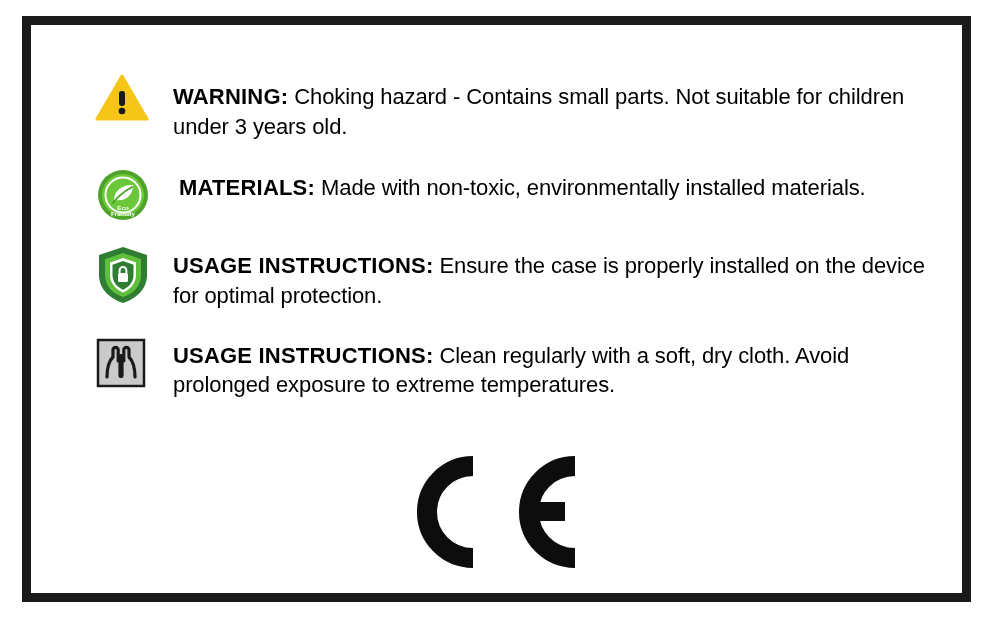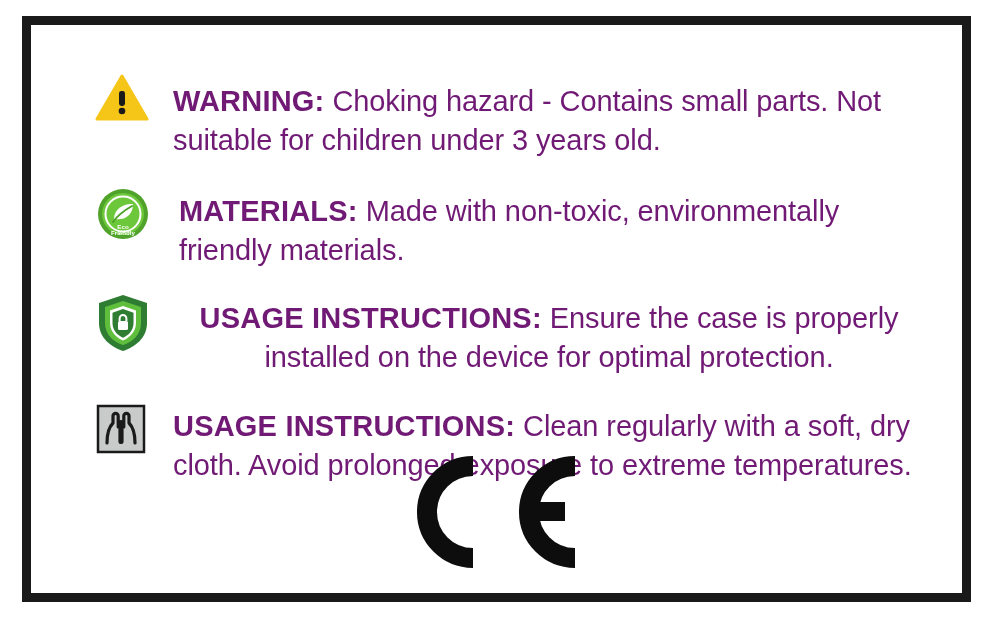--- a/index.html
+++ b/index.html
@@ -41,37 +41,37 @@
   .icon-cell {
     width: 78px;
     flex: 0 0 78px;
     display: flex;
     justify-content: flex-start;
     align-items: flex-start;
     padding-top: 2px;
   }
   .text-cell {
     flex: 1;
-    font-size: 29px;
+    font-size: 22px;
     line-height: 1.35;
-    color: #701a75;
+    color: #000000;
     letter-spacing: -0.1px;
   }
   .lead {
     font-weight: bold;
     letter-spacing: 0.2px;
   }
   .row-warning .text-cell { padding-top: 10px; }
   .row-materials .text-cell { padding-top: 8px; padding-left: 6px; }
   .row-usage .text-cell { padding-top: 8px; }
   .row-care .text-cell { padding-top: 6px; }
 
   .row-warning { margin-bottom: 24px; }
   .row-materials { margin-bottom: 20px; }
-  .row-usage { margin-bottom: 24px; text-align: center; }
+  .row-usage { margin-bottom: 24px; }
   .row-care { margin-bottom: 10px; }
 
   .ce-wrap {
     position: absolute;
     left: 0;
     right: 0;
     top: 452px;
     display: flex;
     justify-content: center;
     align-items: center;
@@ -108,21 +108,21 @@
           <circle cx="28" cy="28" r="25" fill="#4FA22A"></circle>
           <circle cx="28" cy="28" r="21" fill="#6DC73B"></circle>
           <circle cx="28" cy="28" r="17.5" fill="none" stroke="#ffffff" stroke-width="2"></circle>
           <path d="M19 33 C19 22 30 17 38 18 C38 28 31 35 19 33 Z" fill="#ffffff"></path>
           <path d="M18 36 C22 30 30 24 37 20" fill="none" stroke="#4FA22A" stroke-width="2" stroke-linecap="round"></path>
           <text x="28" y="43" font-family="Liberation Sans, sans-serif" font-size="6.2" font-weight="bold" fill="#ffffff" text-anchor="middle">Eco</text>
           <text x="28" y="49" font-family="Liberation Sans, sans-serif" font-size="6.2" font-weight="bold" fill="#ffffff" text-anchor="middle">Friendly</text>
         </svg>
       </div>
       <div class="text-cell">
-        <span class="lead">MATERIALS:</span><span> Made with non-toxic, environmentally friendly materials.</span>
+        <span class="lead">MATERIALS:</span><span> Made with non-toxic, environmentally installed materials.</span>
       </div>
     </div>
 
     <div class="row row-usage">
       <div class="icon-cell">
         <svg width="56" height="60" viewBox="0 0 56 60" aria-hidden="true">
           <path d="M28 2 L52 10 V30 C52 45 40 54 28 58 C16 54 4 45 4 30 V10 Z" fill="#2F7D32"></path>
           <path d="M28 8 L46 14 V30 C46 42 37 49 28 52 C19 49 10 42 10 30 V14 Z" fill="#5FBF3C"></path>
           <path d="M28 13 L41 17.5 V30 C41 39 34 45 28 47.5 C22 45 15 39 15 30 V17.5 Z" fill="#ffffff"></path>
           <path d="M28 16 L38.5 19.8 V30 C38.5 37.5 33 42.6 28 44.8 C23 42.6 17.5 37.5 17.5 30 V19.8 Z" fill="#2F7D32"></path>

